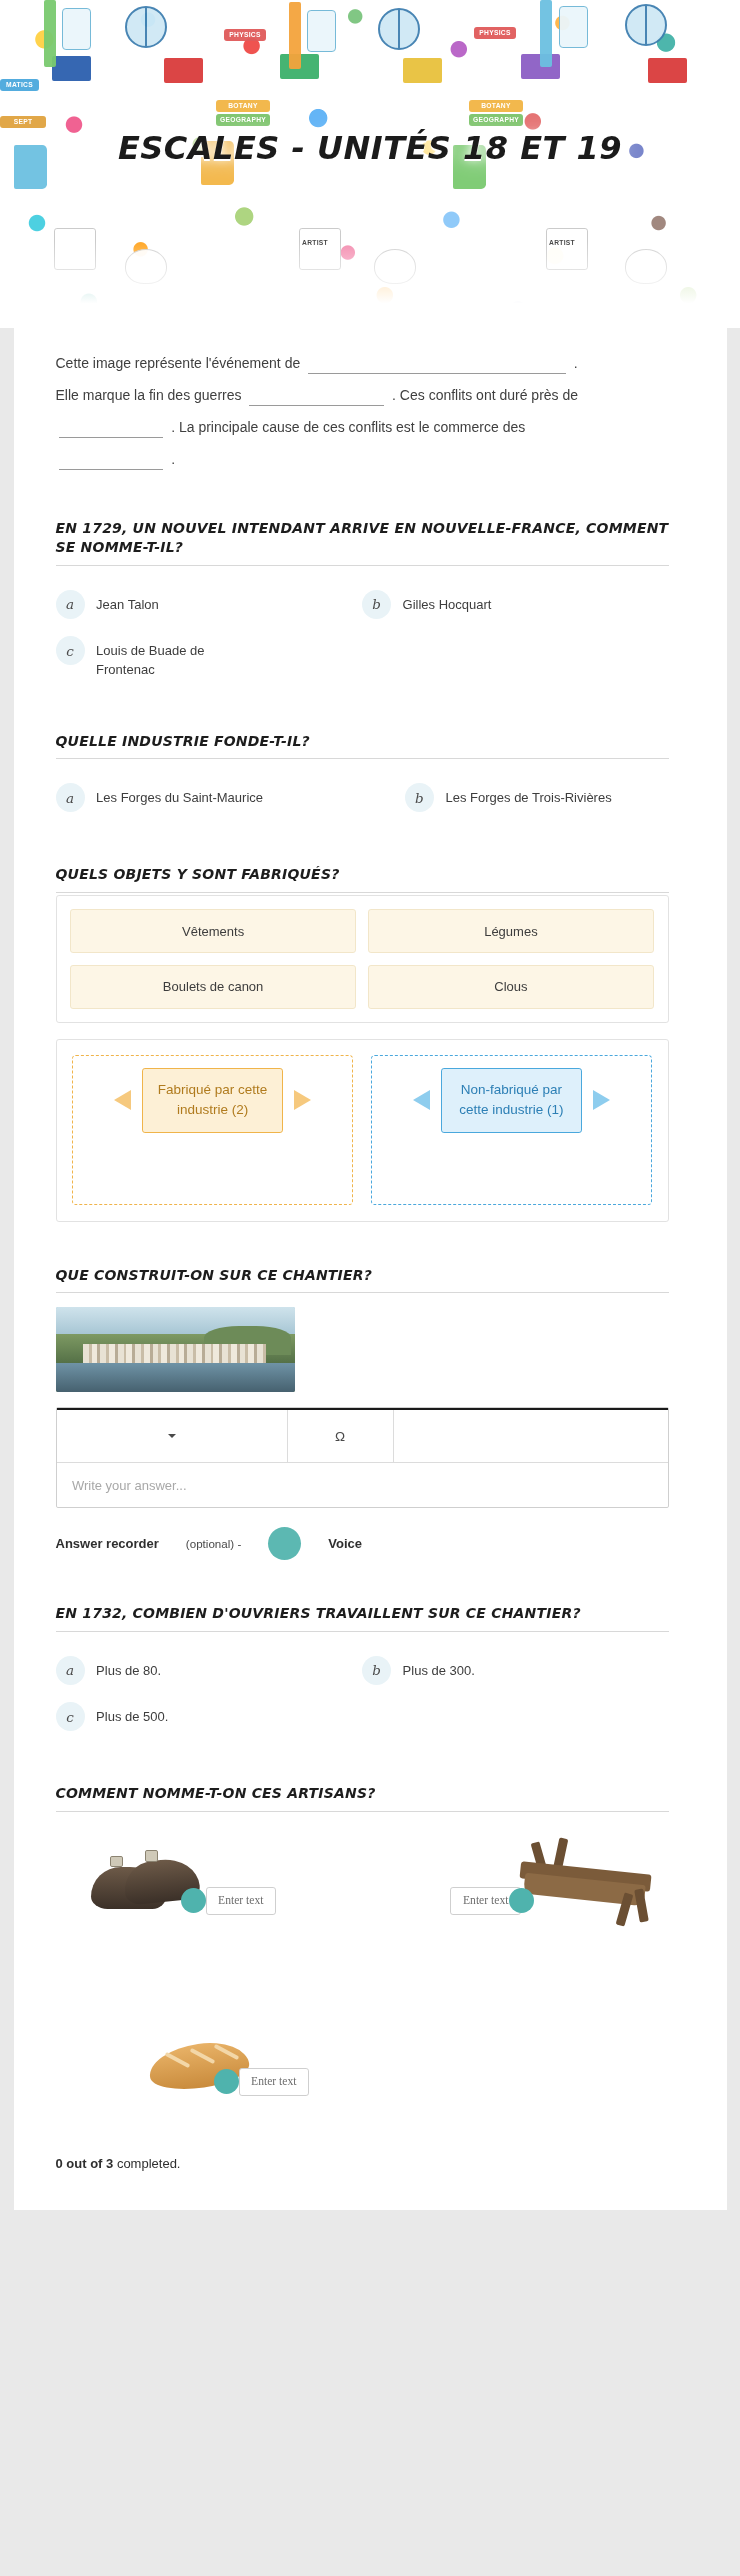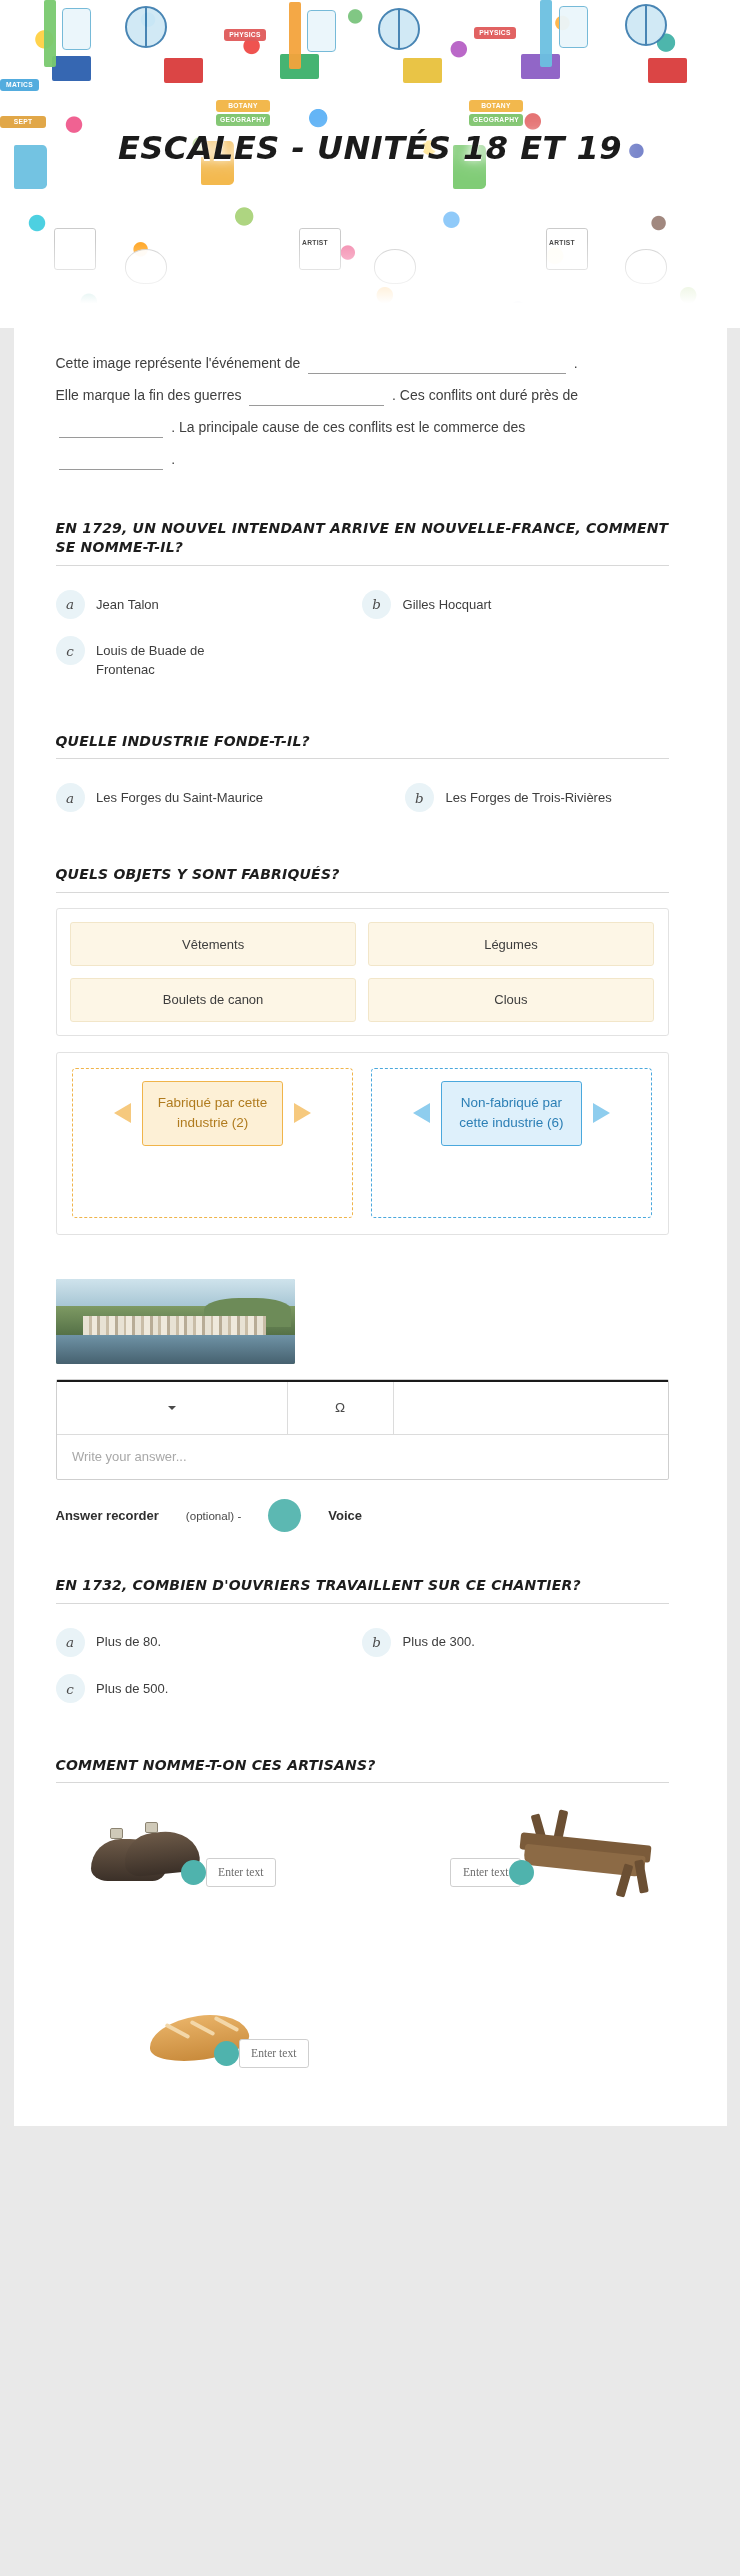--- a/index.html
+++ b/index.html
@@ -160,21 +160,21 @@
     color: #4b4b4b;
     font-family: "DejaVu Serif", serif;
     font-style: italic;
     font-size: 13.5px;
     display: flex; align-items: center; justify-content: center;
   }
   .opt-label { font-size: 13px; line-height: 19px; color: #3d3d3d; padding-top: 4.8px; }
 
   
   .box-grid {
-    margin-top: 15px;
+    margin-top: 2px;
     border: 1px solid #e2e2e2;
     border-radius: 2.9px;
     padding: 13.5px;
     display: grid;
     grid-template-columns: 1fr 1fr;
     gap: 11.6px;
   }
   .box-item {
     background: #fdf6e6;
     border: 1px solid #f2e6c9;
@@ -467,26 +467,27 @@
           <div class="box-item">Vêtements</div>
           <div class="box-item">Légumes</div>
           <div class="box-item">Boulets de canon</div>
           <div class="box-item">Clous</div>
         </div>
         <div class="dnd">
           <div class="dz orange">
             <div class="chip orange">Fabriqué par cette industrie (2)</div>
           </div>
           <div class="dz blue">
-            <div class="chip blue">Non-fabriqué par cette industrie (6)</div>
+            <div class="chip blue">Non-fabriqué par cette industrie (1)</div>
           </div>
         </div>
       </div>
 
       <div class="q-block">
+        <div class="q-title">QUE CONSTRUIT-ON SUR CE CHANTIER?</div>
         <div class="photo">
           <div class="sky"></div>
           <div class="land"></div>
           <div class="hill"></div>
           <div class="town"></div>
           <div class="water"></div>
         </div>
 
         <div class="editor">
           <div class="editor-toolbar">
@@ -571,17 +572,20 @@
               <div class="hotspot hs-c">
                 <span class="hs-dot"></span>
                 <span class="hs-box">Enter text</span>
               </div>
             </div>
             <div class="li-item" style="height:77px;"></div>
           </div>
         </div>
       </div>
 
+      <div class="completed">
+        <b>0 out of 3</b><span> completed.</span>
+      </div>
 
     </div>
   </div>
 </div>
 
 
 </body></html>

